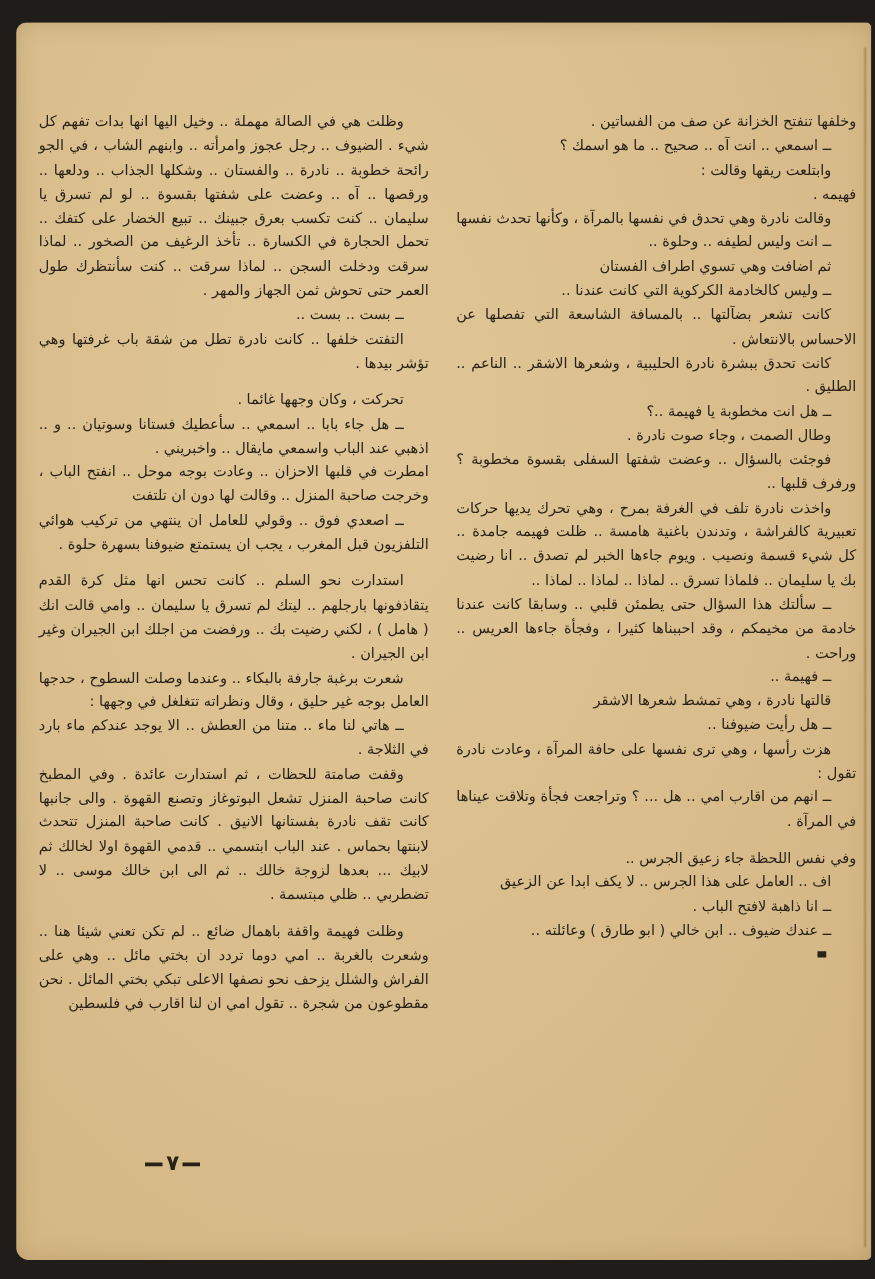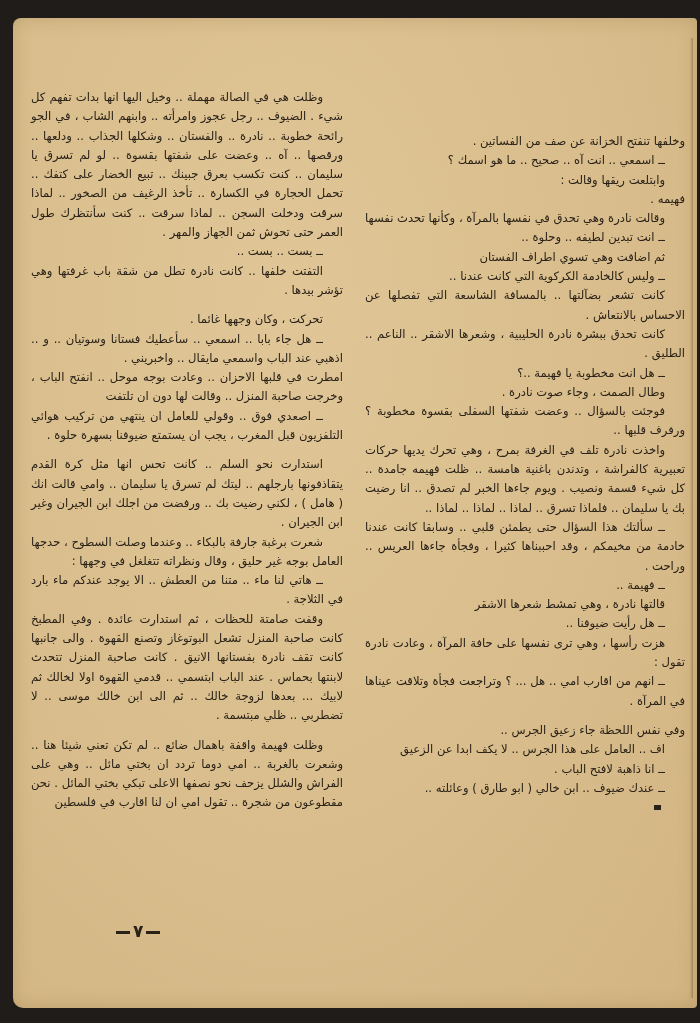--- a/index.html
+++ b/index.html
@@ -22,21 +22,21 @@
       position: absolute; right: 4px; top: 20px; bottom: 10px; width: 3px;
       background: linear-gradient(to right, rgba(0,0,0,0.0), rgba(80,60,30,0.35));
     }
     .column {
       position: absolute; top: 70px;
       direction: rtl; text-align: justify;
       color: #2a2218;
       font-size: 11.6px;
       line-height: 19.3px;
     }
-    .col-right { left: 352px; width: 320px; margin-top: 44px; }
+    .col-right { left: 352px; width: 320px; }
     .col-left  { left: 18px;  width: 312px; }
     .para { margin: 0; }
     .indent { text-indent: 20px; }
     .gap { height: 10px; }
     .end-mark { display: inline-block; width: 7px; height: 5px; background: #2a2218; margin-right: 4px; vertical-align: middle; }
     .page-number {
       position: absolute; left: 100px; top: 903px;
       font-size: 17px; font-weight: bold; color: #2a2218;
       letter-spacing: 2px;
     }
@@ -46,21 +46,21 @@
 <body>
 
 <div class="page">
   <div class="spine"></div>
   <div class="column col-right" id="col-right">
       <p class="para"><span>وخلفها تنفتح الخزانة عن صف من الفساتين .</span></p>
       <p class="para indent"><span>ــ اسمعي .. انت آه .. صحيح .. ما هو اسمك ؟</span></p>
       <p class="para indent"><span>وابتلعت ريقها وقالت :</span></p>
       <p class="para"><span>فهيمه .</span></p>
       <p class="para indent"><span>وقالت نادرة وهي تحدق في نفسها بالمرآة ، وكأنها تحدث نفسها</span></p>
-      <p class="para indent"><span>ــ انت تبدين لطيفه .. وحلوة ..</span></p>
+      <p class="para indent"><span>ــ انت وليس لطيفه .. وحلوة ..</span></p>
       <p class="para indent"><span>ثم اضافت وهي تسوي اطراف الفستان</span></p>
       <p class="para indent"><span>ــ وليس كالخادمة الكركوية التي كانت عندنا ..</span></p>
       <p class="para indent"><span>كانت تشعر بضآلتها .. بالمسافة الشاسعة التي تفصلها عن الاحساس بالانتعاش .</span></p>
       <p class="para indent"><span>كانت تحدق ببشرة نادرة الحليبية ، وشعرها الاشقر .. الناعم .. الطليق .</span></p>
       <p class="para indent"><span>ــ هل انت مخطوبة يا فهيمة ..؟</span></p>
       <p class="para indent"><span>وطال الصمت ، وجاء صوت نادرة .</span></p>
       <p class="para indent"><span>فوجئت بالسؤال .. وعضت شفتها السفلى بقسوة مخطوبة ؟ ورفرف قلبها ..</span></p>
       <p class="para indent"><span>واخذت نادرة تلف في الغرفة بمرح ، وهي تحرك يديها حركات تعبيرية كالفراشة ، وتدندن باغنية هامسة .. ظلت فهيمه جامدة .. كل شيء قسمة ونصيب . ويوم جاءها الخبر لم تصدق .. انا رضيت بك يا سليمان .. فلماذا تسرق .. لماذا .. لماذا .. لماذا ..</span></p>
       <p class="para indent"><span>ــ سألتك هذا السؤال حتى يطمئن قلبي .. وسابقا كانت عندنا خادمة من مخيمكم ، وقد احببناها كثيرا ، وفجأة جاءها العريس .. وراحت .</span></p>
       <p class="para indent"><span>ــ فهيمة ..</span></p>

